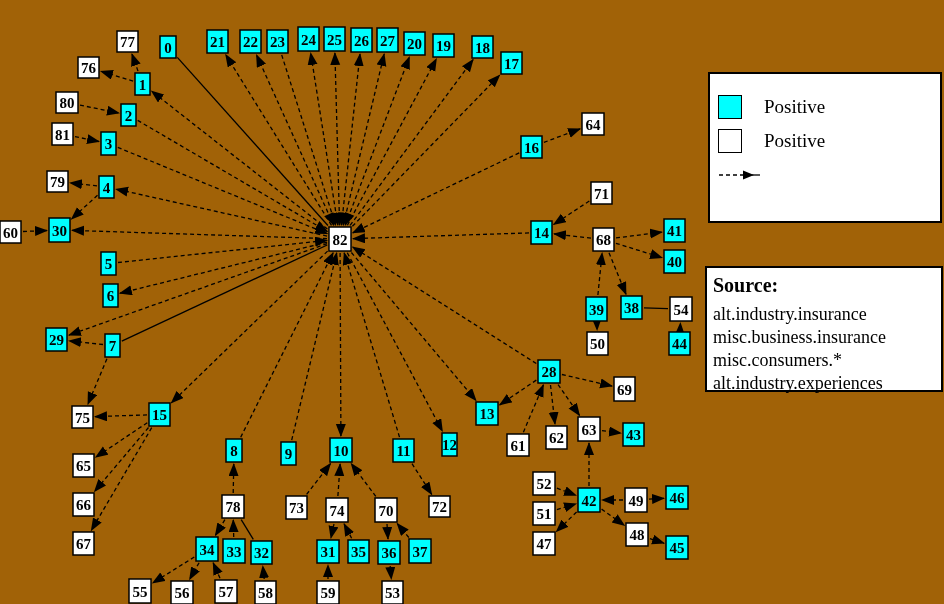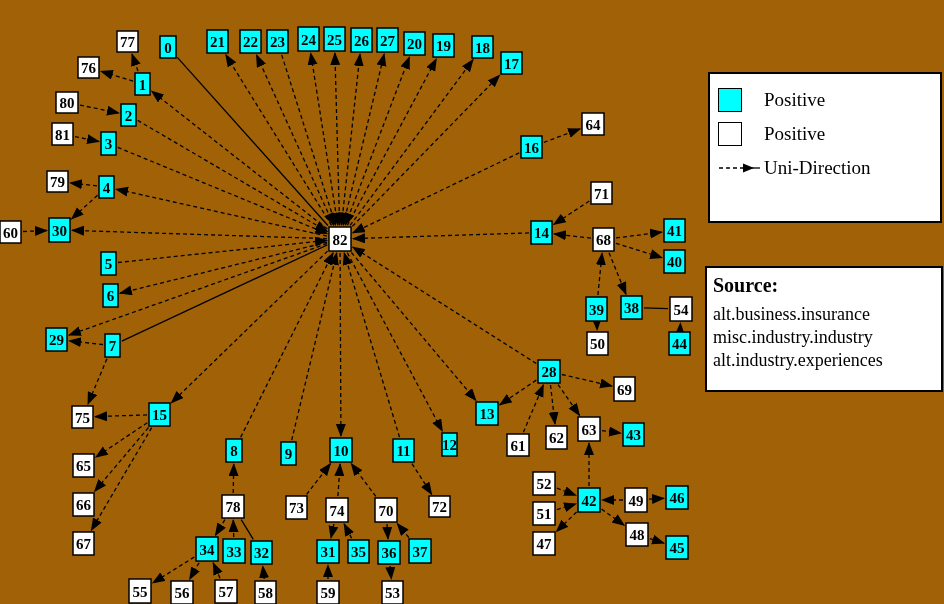--- a/index.html
+++ b/index.html
@@ -15,21 +15,21 @@
   .edge.dashed{stroke-dasharray:4 3;}
   .node-rect{stroke:#000;stroke-width:1.5;}
   .node-label{
     font-family:"Liberation Serif","DejaVu Serif",serif;
     font-size:15px;font-weight:bold;fill:#000;
     text-anchor:middle;
   }
   .panel{
     position:absolute;border:2px solid #000;background:#fff;box-sizing:border-box;
   }
-  .legend{left:708px;top:72px;width:234px;height:151px;padding:9px 0 0 8px;}
+  .legend{left:708px;top:72px;width:234px;height:151px;padding:16px 0 0 8px;}
   .legend-row{display:flex;align-items:center;height:34px;}
   .legend-swatch{
     width:24px;height:24px;border:1.5px solid #000;box-sizing:border-box;
     margin-right:22px;flex:0 0 auto;
   }
   .legend-glyph{width:46px;height:14px;margin-right:0;flex:0 0 auto;}
   .legend-label{font-size:19px;color:#000;white-space:nowrap;}
   .source{left:705px;top:266px;width:238px;height:126px;padding:4px 12px 0 6px;}
   .source-title{font-size:20px;font-weight:bold;color:#000;margin:2px 0 6px 0;}
   .source-line{font-size:18px;color:#000;line-height:23px;white-space:nowrap;}
@@ -480,24 +480,24 @@
     <div class="legend-row">
       <span class="legend-swatch" id="sw-negative" style="background: rgb(255, 255, 255);"></span>
       <span class="legend-label">Positive</span>
     </div>
     <div class="legend-row">
       <svg class="legend-glyph" width="46" height="14" viewBox="0 0 46 14">
         <line x1="1" y1="7" x2="27" y2="7" stroke="#000" stroke-width="1.3" stroke-dasharray="4 3"></line>
         <path d="M25,2.5 L36,7 L25,11.5 Z" fill="#000"></path>
         <line x1="34" y1="7" x2="42" y2="7" stroke="#000" stroke-width="1.3"></line>
       </svg>
-      <span class="legend-label">Uni-Direction</span>
     </div>
   </div>
 
   <div class="panel source">
     <div class="source-title">Source:</div>
-    <div class="source-line">alt.business.insurance</div>
-    <div class="source-line">misc.industry.industry</div>
+    <div class="source-line">alt.industry.insurance</div>
+    <div class="source-line">misc.business.insurance</div>
+    <div class="source-line">misc.consumers.*</div>
     <div class="source-line">alt.industry.experiences</div>
   </div>
 
 </div>
 
 </body></html>

